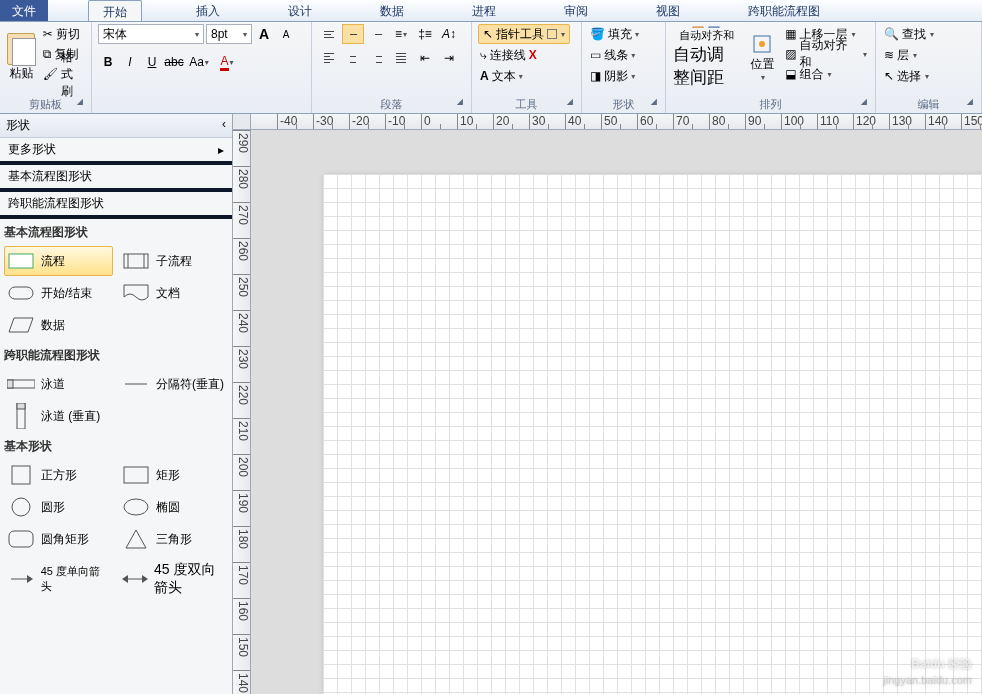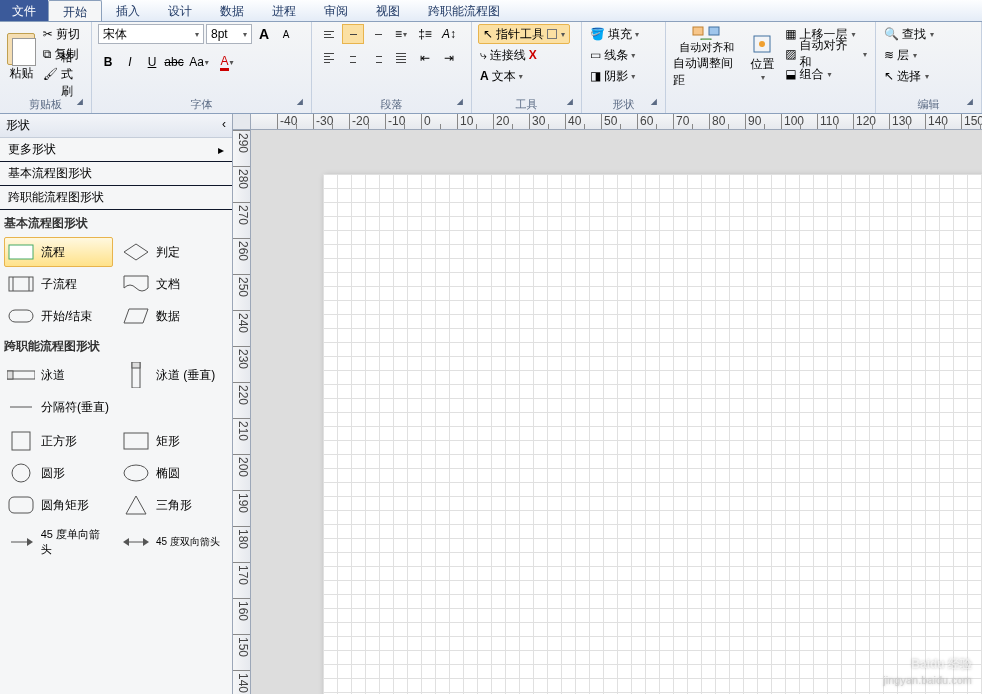--- a/index.html
+++ b/index.html
@@ -1,19 +1,19 @@
 <!DOCTYPE html>
 <html><head>
 <meta charset="utf-8">
 <style>
 * { margin: 0; padding: 0; box-sizing: border-box; font-family: "Microsoft YaHei", SimSun, sans-serif; font-size: 12px; }
 body { background: #fff; overflow: hidden; width: 982px; height: 694px; position: relative; }
 
 
-.tabs { display: flex; background: linear-gradient(#fdfeff, #e4ecf7); height: 22px; border-bottom: 1px solid #8ba0bc; }
+.tabs { display: flex; background: linear-gradient(#fdfeff, #e4ecf7); height: 22px; border-bottom: 1px solid #8ba0bc; gap: 40px; }
 .tab { padding: 3px 14px 0; color: #1f3864; cursor: pointer; }
 .tab.file { background: #3b5a9a; color: #fff; padding: 3px 12px; }
 .tab.active { background: #f5f6f7; border: 1px solid #8ba0bc; border-bottom: none; border-radius: 2px 2px 0 0; }
 
 
 .ribbon { display: flex; background: linear-gradient(#f5f6f7, #e9edf4); height: 92px; border-bottom: 1px solid #8ba0bc; }
 .group { border-right: 1px solid #c5d0e0; padding: 2px 6px 0; display: flex; flex-direction: column; }
 .group-body { flex: 1; display: flex; align-items: flex-start; gap: 4px; }
 .group-label { text-align: center; color: #5b6b84; font-size: 11px; padding: 1px 0; position: relative; }
 .group-label::after { content: "◢"; position: absolute; right: 2px; font-size: 8px; color: #5b6b84; }
@@ -42,21 +42,21 @@
 
 
 .tool-sel { border: 1px solid #e8b44d; background: #fbe0a3; border-radius: 2px; padding: 1px 4px; display: flex; align-items: center; gap: 3px; height: 20px; }
 .tool-row { display: flex; align-items: center; gap: 3px; height: 20px; padding: 0 2px; }
 .x-icon { color: #c00; font-weight: bold; }
 
 
 .split { display: flex; height: 580px; }
 .side { width: 233px; background: #f5f6f7; border-right: 1px solid #9ca7b8; display: flex; flex-direction: column; }
 .side-head { background: linear-gradient(#f3f5f9, #e2e7f0); padding: 3px 6px; border-bottom: 1px solid #c5cdd9; display: flex; justify-content: space-between; }
-.side-item { padding: 3px 8px; border-bottom: 1px solid #0f172a; display: flex; justify-content: space-between; align-items: center; }
+.side-item { padding: 3px 8px; border-bottom: 4px solid #0f172a; display: flex; justify-content: space-between; align-items: center; }
 .side-item.hover { background: linear-gradient(#fff8df, #ffe591); border: 1px solid #e8b44d; }
 .side-cat { padding: 5px 4px 3px; font-weight: bold; color: #333; }
 .shapes-grid { display: grid; grid-template-columns: 1fr 1fr; padding: 2px 4px; gap: 2px 6px; }
 .shape-item { display: flex; align-items: center; gap: 6px; padding: 4px 2px; border: 1px solid transparent; border-radius: 2px; }
 .shape-item.sel { background: linear-gradient(#fff8df, #ffe28a); border-color: #e8b44d; }
 .shape-ic { width: 28px; height: 20px; display: flex; align-items: center; justify-content: center; }
 
 
 .canvas-wrap { flex: 1; position: relative; background: #ddd; overflow: hidden; }
 .ruler-h { position: absolute; top: 0; left: 18px; right: 0; height: 16px; background: linear-gradient(#f5f6f7, #e6e9ee); border-bottom: 1px solid #9ca7b8; font-size: 9px; color: #444; display: flex; overflow: hidden; padding-left: 26px; }
@@ -148,21 +148,20 @@
         <div class="fbtn" style="width:26px">
             <span>Aa</span>
             <span class="dd">▾</span>
           </div>
         <div class="fbtn" style="width:26px">
             <span style="color:#c00;border-bottom:3px solid #c00">A</span>
             <span class="dd">▾</span>
           </div>
       </div>
     </div>
-    <div class="group-label">字体</div>
   </div>
 
   <div class="group" style="width:160px">
     <div class="group-body col" style="gap:4px">
       <div class="para-grid">
         <div class="pbtn">
             <div class="align-lines" style="width:10px">
               <span></span>
               <span style="width:7px"></span>
               <span></span>
@@ -271,21 +270,21 @@
 
   <div class="group" style="width:210px">
     <div class="group-body">
       <div class="big-btn" style="width:70px">
         <svg width="32" height="26">
             <rect x="2" y="2" width="10" height="8" fill="#f7c68a" stroke="#c08030"></rect>
             <rect x="18" y="2" width="10" height="8" fill="#9fc6ec" stroke="#4070a0"></rect>
             <rect x="10" y="14" width="10" height="8" fill="#b7e0b0" stroke="#4a8a40"></rect>
           </svg>
         <span style="font-size:11px">自动对齐和</span>
-        <span style="font-size:12px">自动调整间距</span>
+        <span style="font-size:17px">自动调整间距</span>
       </div>
       <div class="big-btn" style="width:34px">
         <svg width="24" height="24">
             <rect x="4" y="4" width="16" height="16" fill="none" stroke="#4070a0"></rect>
             <circle cx="12" cy="12" r="3" fill="#f0a030"></circle>
           </svg>
         <span>位置</span>
           <span class="dd">▾</span>
       </div>
       <div class="col">
@@ -299,20 +298,21 @@
             <span>自动对齐和</span>
             <span class="dd">▾</span>
           </div>
         <div class="tool-row">
             <span>⬓</span>
             <span>组合</span>
             <span class="dd">▾</span>
           </div>
       </div>
     </div>
+    <div class="group-label">排列</div>
   </div>
 
   <div class="group" style="flex:1">
     <div class="group-body col" style="gap:1px">
       <div class="tool-row">
           <span>🔍</span>
           <span>查找</span>
           <span class="dd">▾</span>
         </div>
       <div class="tool-row">
@@ -353,51 +353,43 @@
         <div class="shape-item sel">
             <span class="shape-ic">
               <svg width="26" height="16">
                 <rect x="1" y="1" width="24" height="14" fill="#fff" stroke="#4a6"></rect>
               </svg>
             </span>
             <span>流程</span>
           </div>
         <div class="shape-item">
             <span class="shape-ic">
-              <svg width="26" height="18">
-                <polygon points="13,1 25,9 13,17 1,9" fill="none" stroke="#555"></polygon>
-              </svg>
-            </span>
-            <span>判定</span>
-          </div>
-        <div class="shape-item">
-            <span class="shape-ic">
               <svg width="26" height="16">
                 <rect x="1" y="1" width="24" height="14" fill="none" stroke="#555"></rect>
                 <line x1="5" y1="1" x2="5" y2="15" stroke="#555"></line>
                 <line x1="21" y1="1" x2="21" y2="15" stroke="#555"></line>
               </svg>
             </span>
             <span>子流程</span>
           </div>
         <div class="shape-item">
             <span class="shape-ic">
+              <svg width="26" height="14">
+                <rect x="1" y="1" width="24" height="12" rx="6" fill="none" stroke="#555"></rect>
+              </svg>
+            </span>
+            <span>开始/结束</span>
+          </div>
+        <div class="shape-item">
+            <span class="shape-ic">
               <svg width="26" height="18">
                 <path d="M1 1 h24 v12 q-6 6 -12 0 t-12 0 z" fill="none" stroke="#555"></path>
               </svg>
             </span>
             <span>文档</span>
-          </div>
-        <div class="shape-item">
-            <span class="shape-ic">
-              <svg width="26" height="14">
-                <rect x="1" y="1" width="24" height="12" rx="6" fill="none" stroke="#555"></rect>
-              </svg>
-            </span>
-            <span>开始/结束</span>
           </div>
         <div class="shape-item">
             <span class="shape-ic">
               <svg width="26" height="16">
                 <polygon points="6,1 25,1 20,15 1,15" fill="none" stroke="#555"></polygon>
               </svg>
             </span>
             <span>数据</span>
           </div>
       </div>
@@ -408,37 +400,38 @@
             <span class="shape-ic">
               <svg width="28" height="12">
                 <rect x="0" y="2" width="28" height="8" fill="none" stroke="#555"></rect>
                 <rect x="0" y="2" width="6" height="8" fill="#ddd" stroke="#555"></rect>
               </svg>
             </span>
             <span>泳道</span>
           </div>
         <div class="shape-item">
             <span class="shape-ic">
+              <svg width="22" height="10">
+                <line x1="0" y1="5" x2="22" y2="5" stroke="#555"></line>
+              </svg>
+            </span>
+            <span>分隔符(垂直)</span>
+          </div>
+        <div class="shape-item">
+            <span class="shape-ic">
               <svg width="12" height="26">
                 <rect x="2" y="0" width="8" height="26" fill="none" stroke="#555"></rect>
                 <rect x="2" y="0" width="8" height="6" fill="#ddd" stroke="#555"></rect>
               </svg>
             </span>
             <span>泳道 (垂直)</span>
           </div>
-        <div class="shape-item">
-            <span class="shape-ic">
-              <svg width="22" height="10">
-                <line x1="0" y1="5" x2="22" y2="5" stroke="#555"></line>
-              </svg>
-            </span>
-            <span>分隔符(垂直)</span>
-          </div>
-      </div>
-
+      </div>
+
+      <div class="side-cat">基本形状</div>
       <div class="shapes-grid">
         <div class="shape-item">
             <span class="shape-ic">
               <svg width="20" height="20">
                 <rect x="1" y="1" width="18" height="18" fill="none" stroke="#555"></rect>
               </svg>
             </span>
             <span>正方形</span>
           </div>
         <div class="shape-item">
@@ -491,21 +484,21 @@
             <span style="font-size:11px">45 度单向箭头</span>
           </div>
         <div class="shape-item">
             <span class="shape-ic">
               <svg width="26" height="14">
                 <polygon points="6,3 0,7 6,11" fill="#555"></polygon>
                 <line x1="6" y1="7" x2="20" y2="7" stroke="#555"></line>
                 <polygon points="20,3 26,7 20,11" fill="#555"></polygon>
               </svg>
             </span>
-            <span style="font-size:10px">45 度双向箭头</span>
+            <span style="font-size:14px">45 度双向箭头</span>
           </div>
       </div>
     </div>
   </div>
 
   <div class="canvas-wrap">
     <div class="ruler-corner"></div>
     <div class="ruler-h" id="ruler-h">
         <span>-40</span>
         <span>-30</span>

